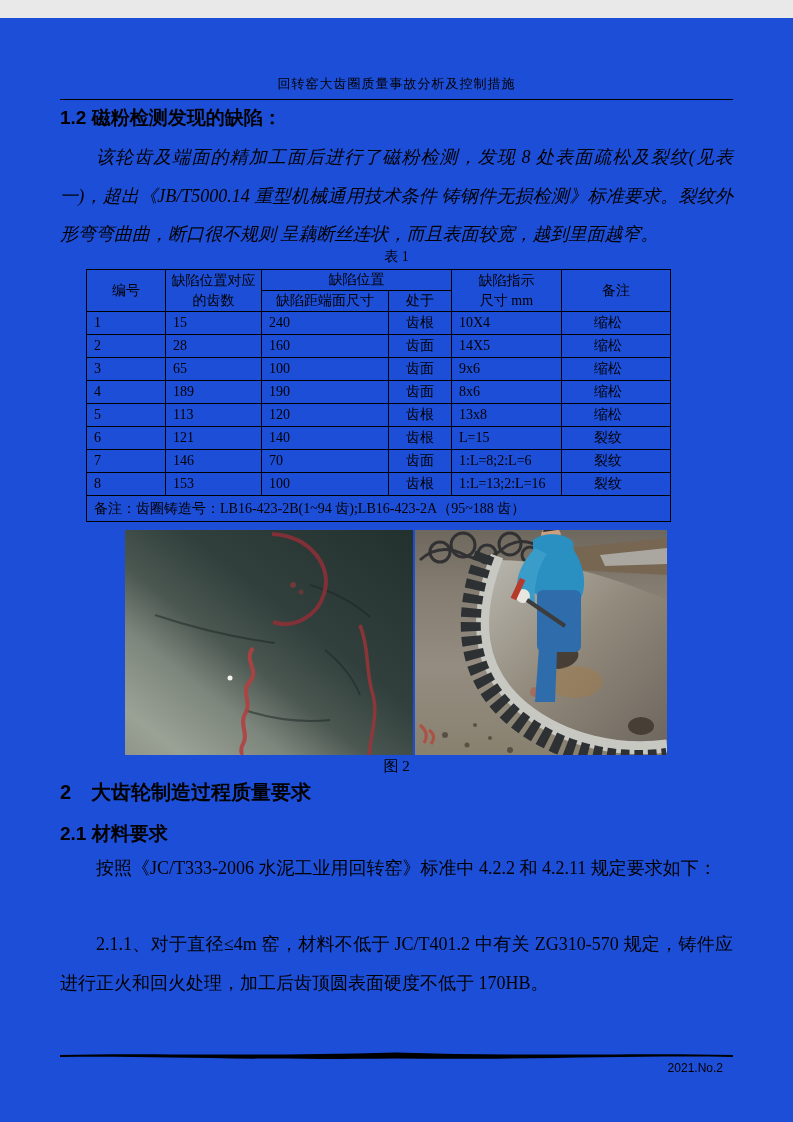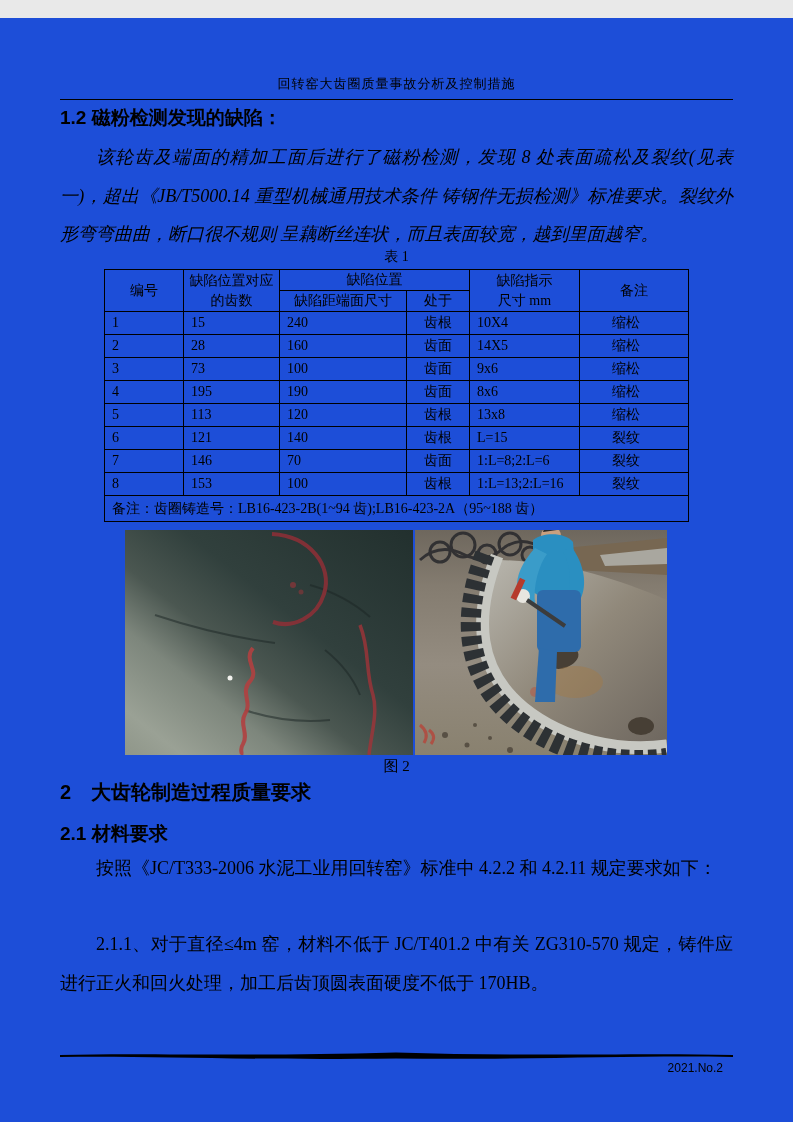--- a/index.html
+++ b/index.html
@@ -33,21 +33,21 @@
     font-size:18px;line-height:38.5px;
     text-indent:2em;text-align:justify;
     margin:0;
   }
   .p1{top:120px;font-style:italic;}
   .p2{top:831px;}
   .p211{top:907px;}
   .p212{top:983px;}
   .tbl-caption{top:230px;left:0;width:100%;text-align:center;font-size:14px;}
   .defect-table{
-    top:251px;left:104px;
+    top:251px;left:86px;
     border-collapse:collapse;table-layout:fixed;
     width:584px;font-size:14px;border-radius:11px;
   }
   .defect-table td,.defect-table th{
     border:1.5px solid #000;
     padding:0 7px;font-weight:normal;
     overflow:hidden;white-space:nowrap;
     vertical-align:middle;
   }
   .defect-table thead th{text-align:center;line-height:20px;padding:0 2px;}
@@ -122,29 +122,29 @@
       <tr>
         <td>2</td>
         <td>28</td>
         <td>160</td>
         <td class="c-pos">齿面</td>
         <td>14X5</td>
         <td class="c-rem">缩松</td>
       </tr>
       <tr>
         <td>3</td>
-        <td>73</td>
+        <td>65</td>
         <td>100</td>
         <td class="c-pos">齿面</td>
         <td>9x6</td>
         <td class="c-rem">缩松</td>
       </tr>
       <tr>
         <td>4</td>
-        <td>195</td>
+        <td>189</td>
         <td>190</td>
         <td class="c-pos">齿面</td>
         <td>8x6</td>
         <td class="c-rem">缩松</td>
       </tr>
       <tr>
         <td>5</td>
         <td>113</td>
         <td>120</td>
         <td class="c-pos">齿根</td>

